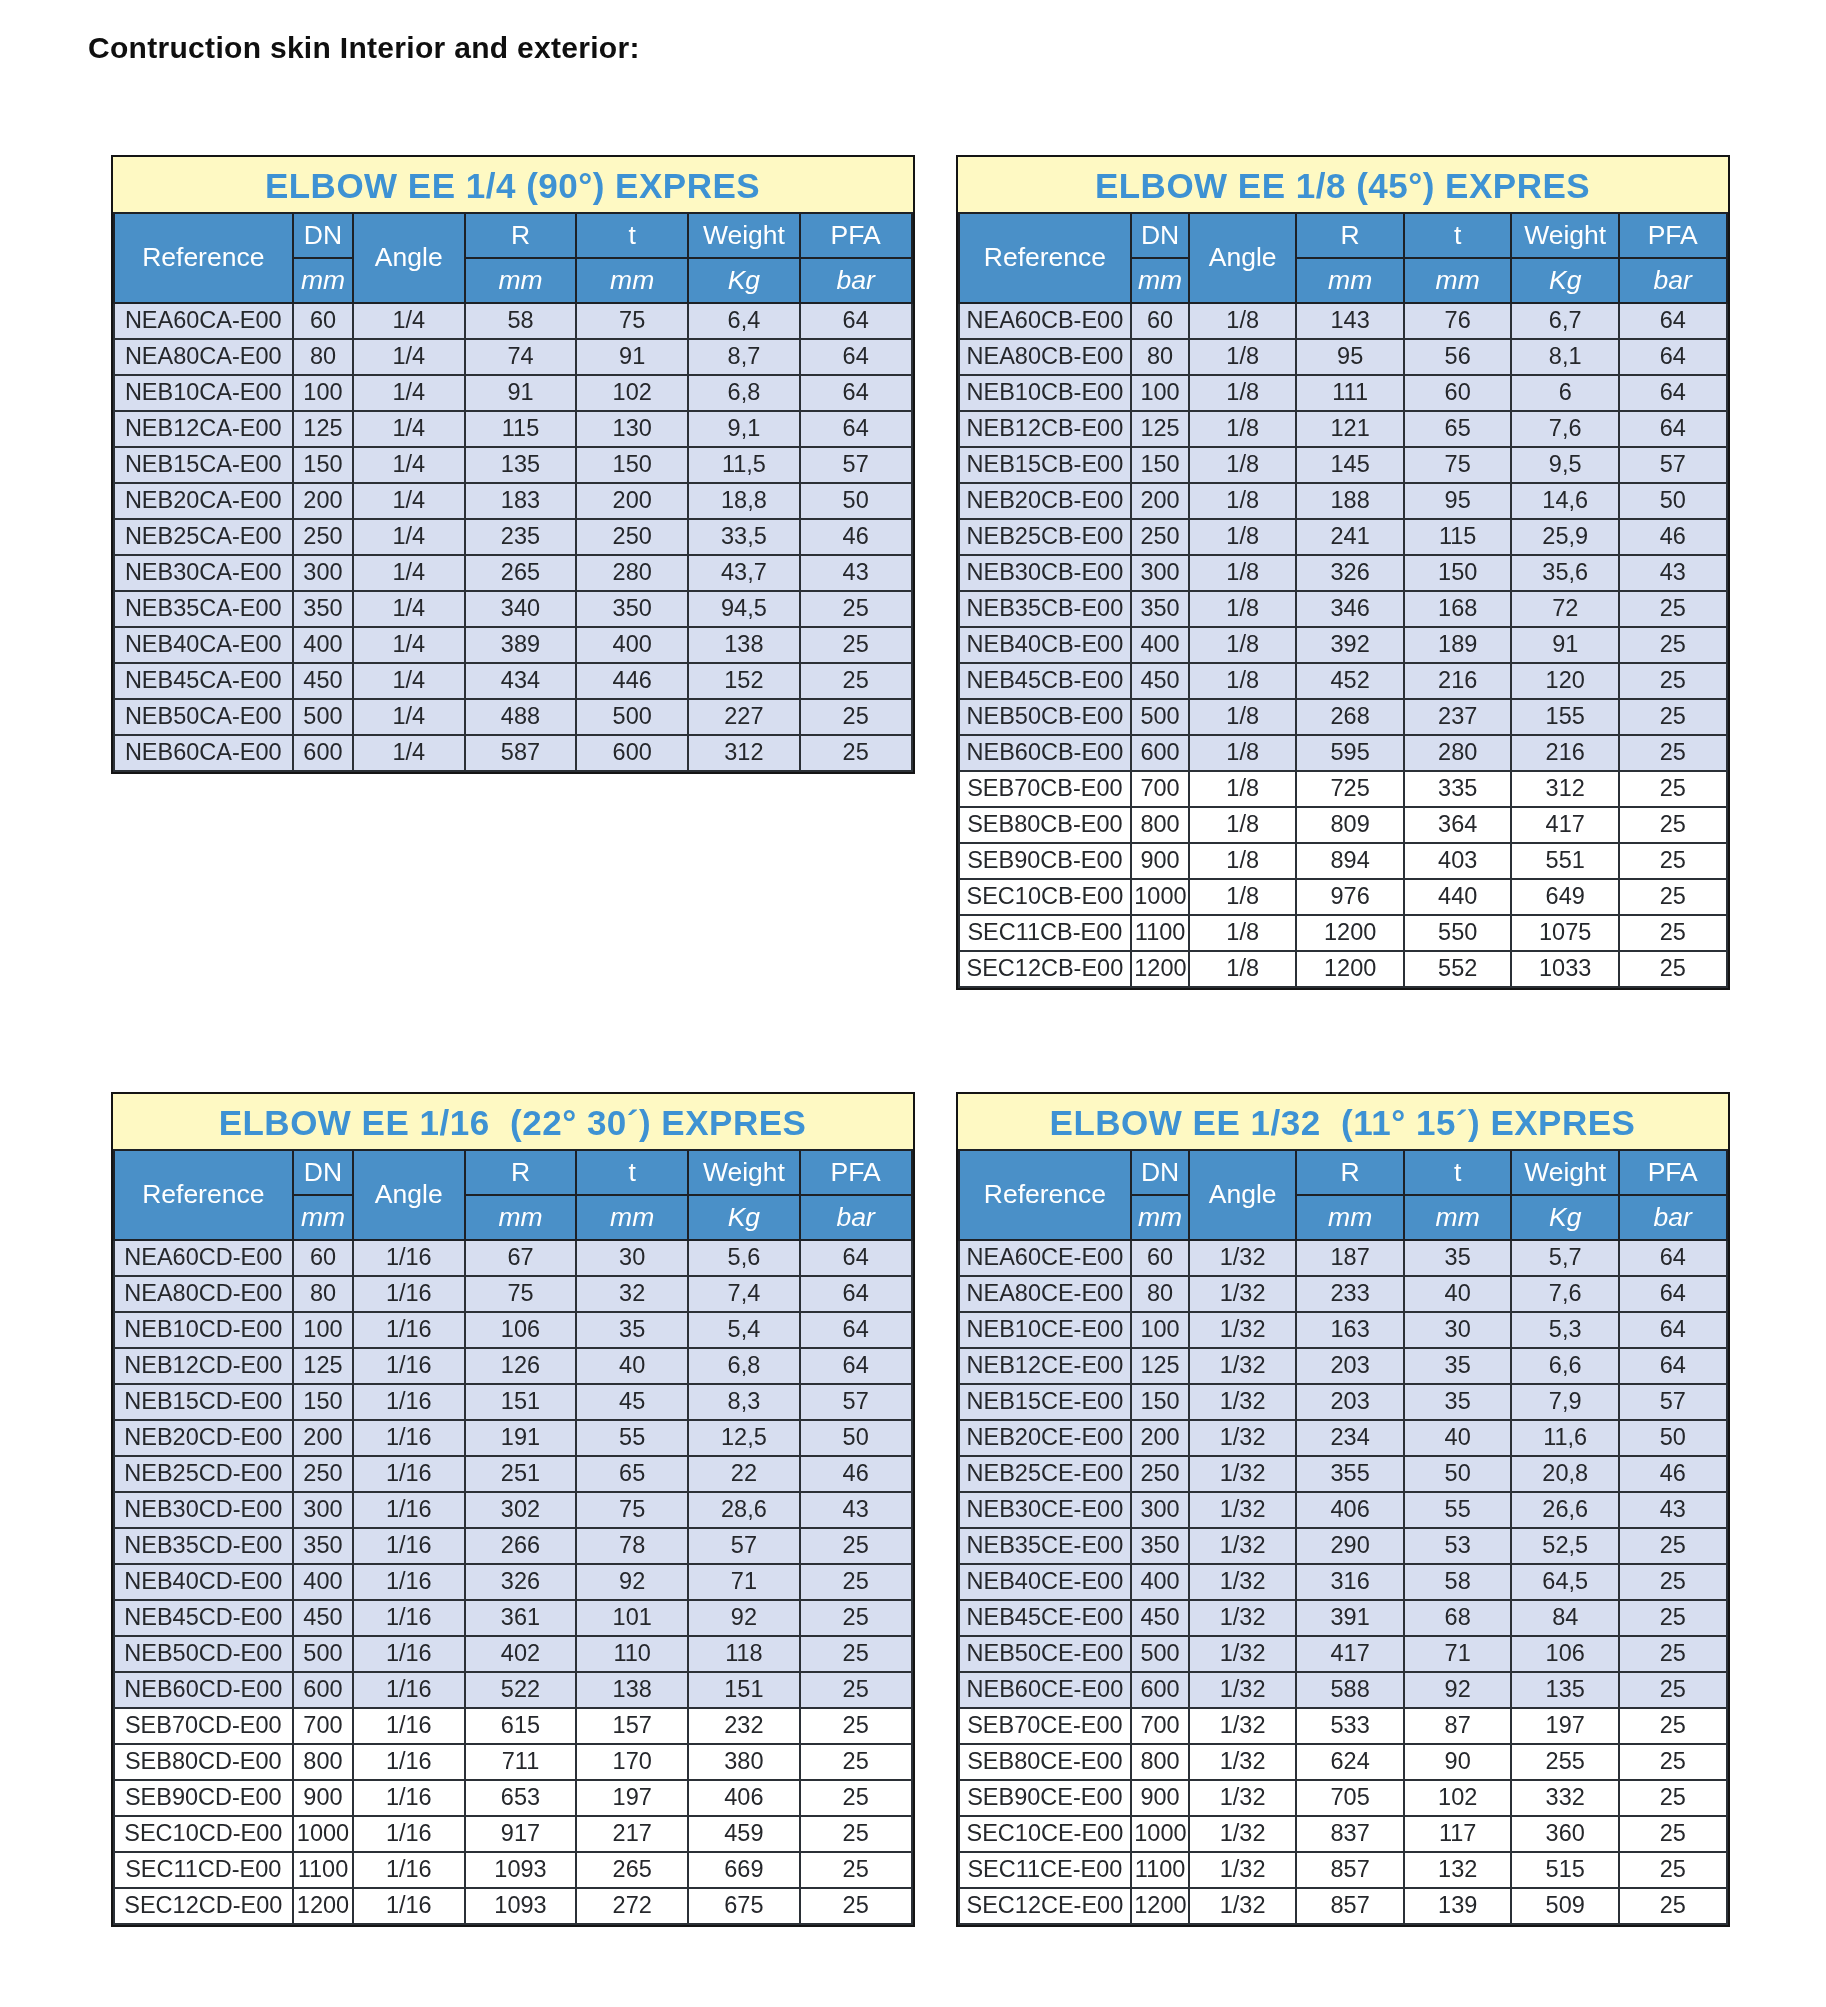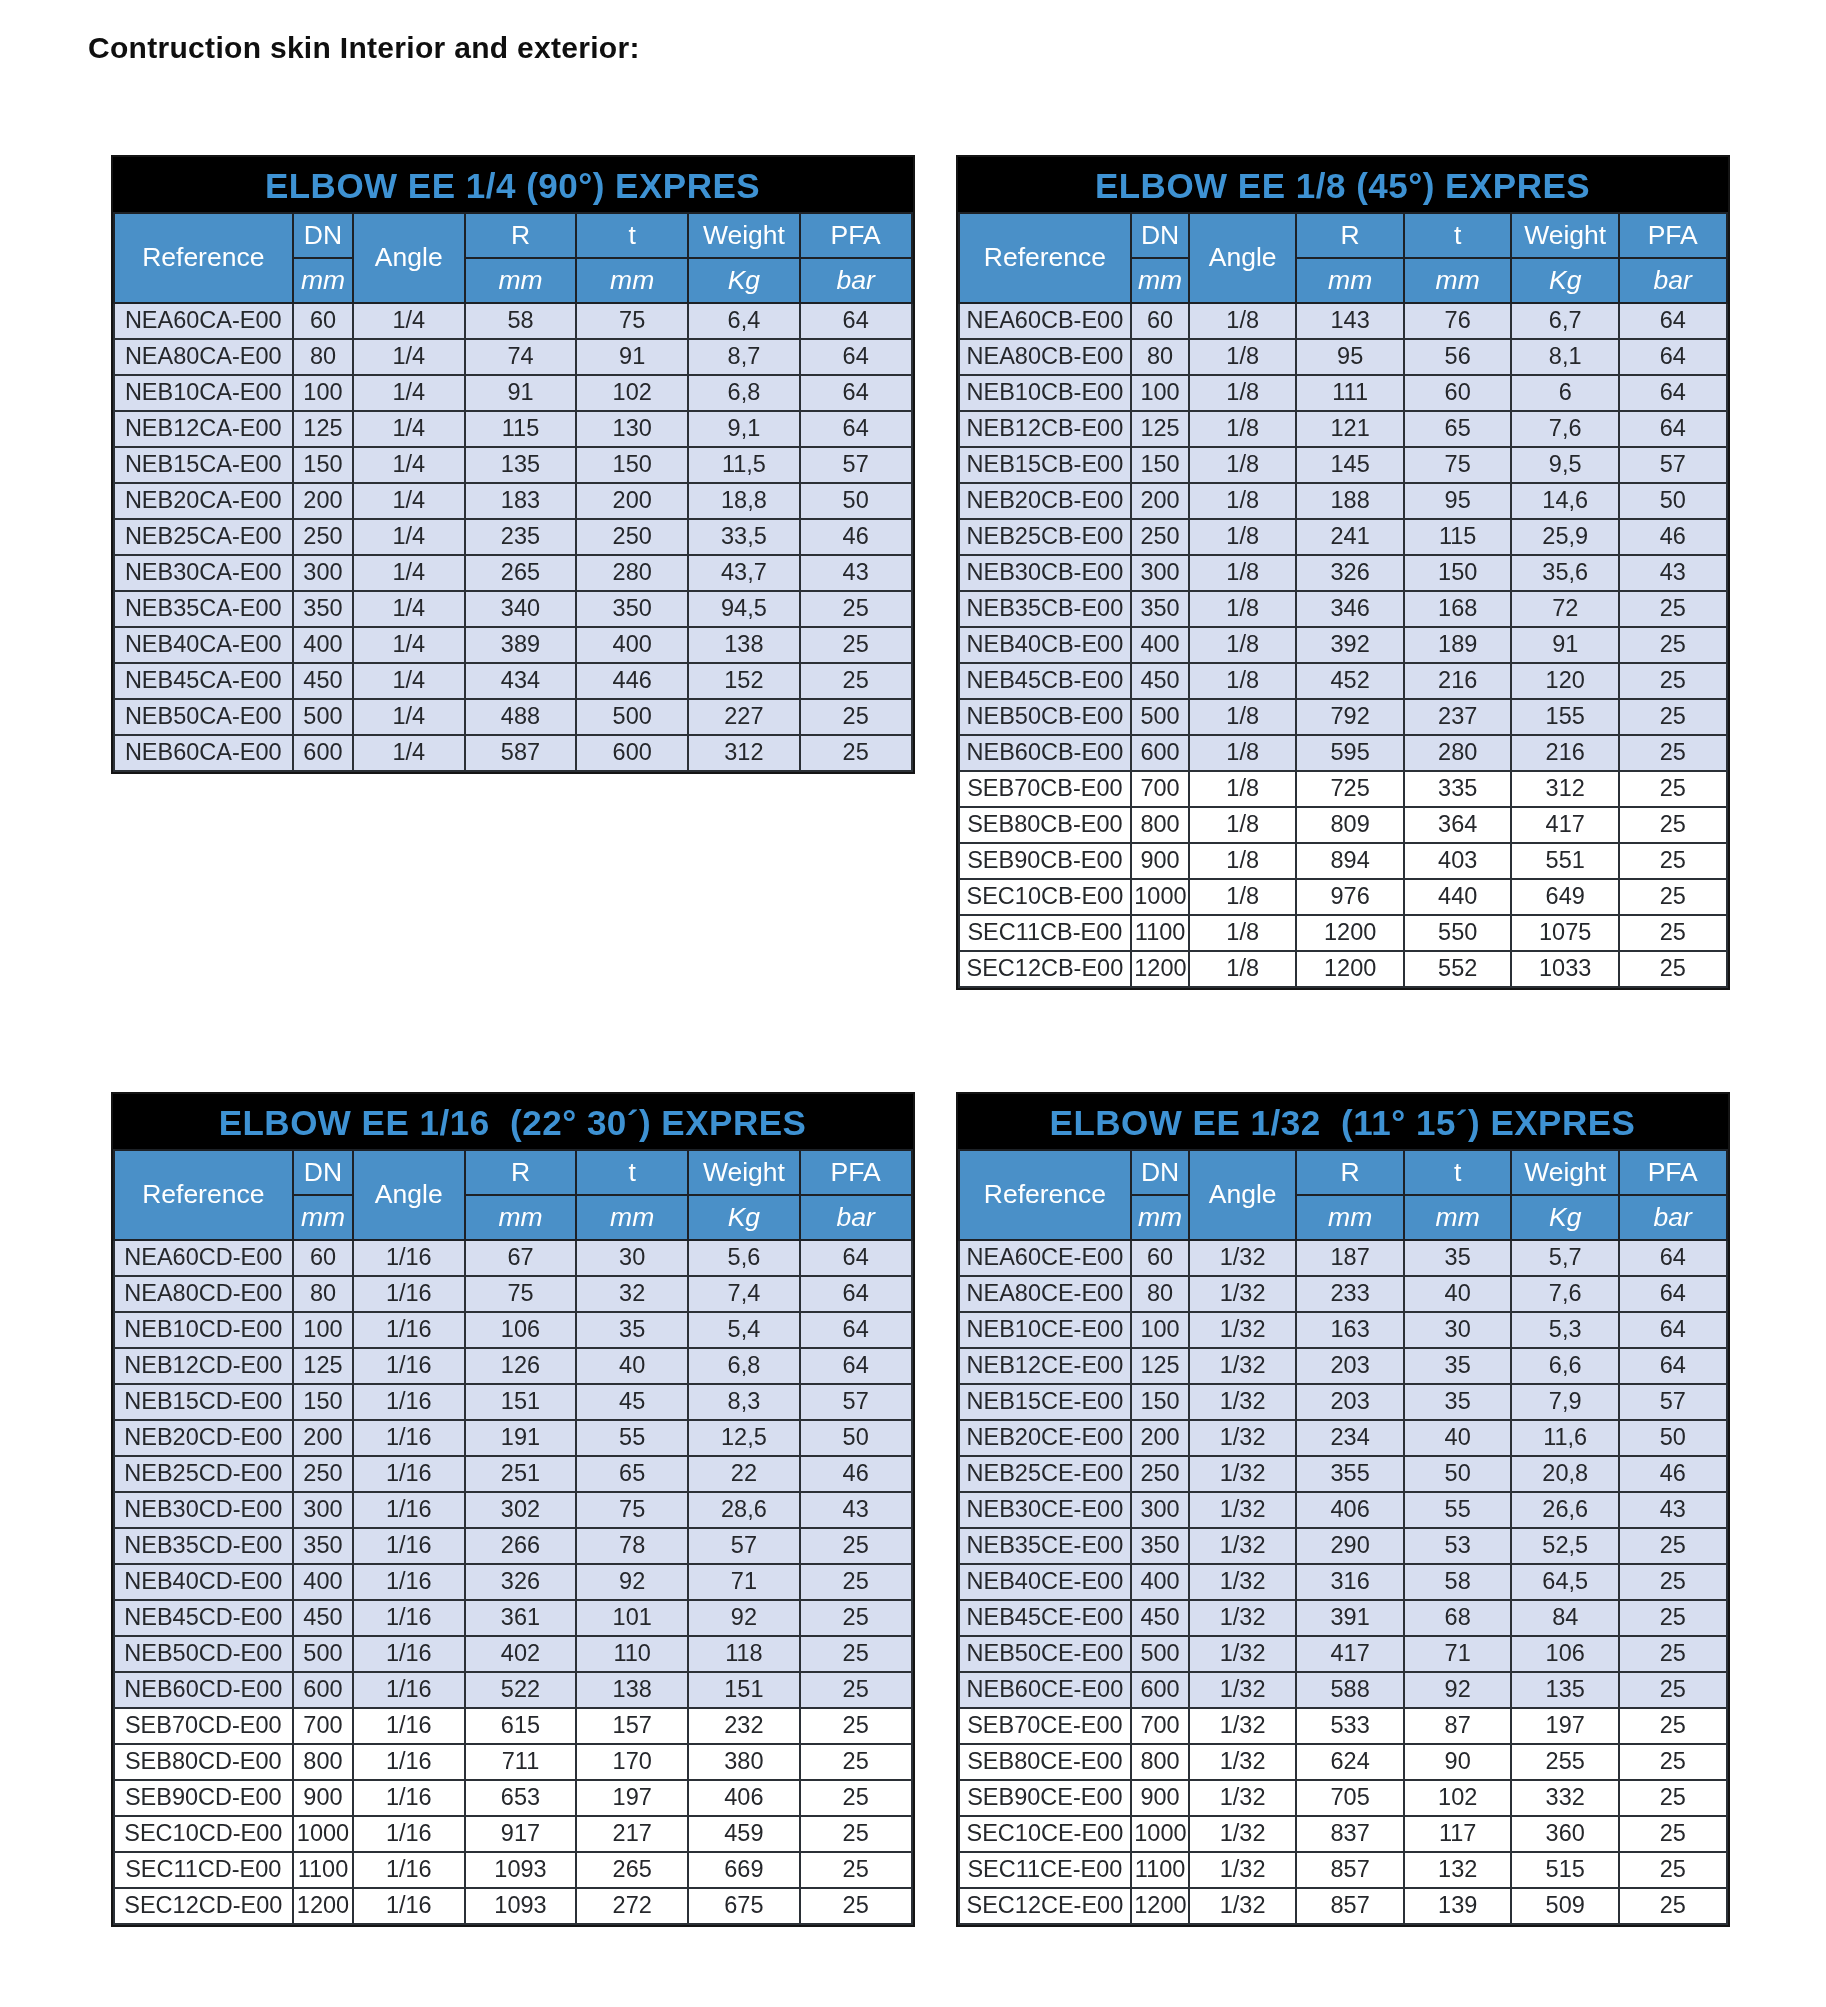--- a/index.html
+++ b/index.html
@@ -23,21 +23,21 @@
   .swatch-white{background:#ffffff;border:2.9px solid #121212;}
   .legend-label{font-size:23.5px;color:#141414;}
 
   .tables-grid{
     margin-top:90px;margin-left:22.5px;
     display:grid;
     grid-template-columns:804px 774px;
     column-gap:41px;row-gap:102px;
     align-items:start;
   }
-  .tbl{border:2.9px solid #141414;background:#000000;}
+  .tbl{border:2.9px solid #141414;background:#fef9c3;}
   .tbl-title{
     height:55px;line-height:57px;text-align:center;
     color:#3e92d3;font-size:35px;font-weight:bold;letter-spacing:0.5px;
     white-space:pre;
   }
   table.spec{width:100%;border-collapse:collapse;table-layout:fixed;}
   col.c-ref{width:22.5%;}col.c-dn{width:7.5%;}col.c-angle{width:14%;}
   col.c-r{width:14%;}col.c-t{width:14%;}col.c-w{width:14%;}col.c-p{width:14%;}
   thead th{
     background:#4a90c8;color:#ffffff;font-weight:normal;
@@ -343,21 +343,21 @@
               <td>1/8</td>
               <td>452</td>
               <td>216</td>
               <td>120</td>
               <td>25</td>
             </tr>
             <tr class="row-blue">
               <td>NEB50CB-E00</td>
               <td>500</td>
               <td>1/8</td>
-              <td>792</td>
+              <td>268</td>
               <td>237</td>
               <td>155</td>
               <td>25</td>
             </tr>
             <tr class="row-blue">
               <td>NEB60CB-E00</td>
               <td>600</td>
               <td>1/8</td>
               <td>595</td>
               <td>280</td>

